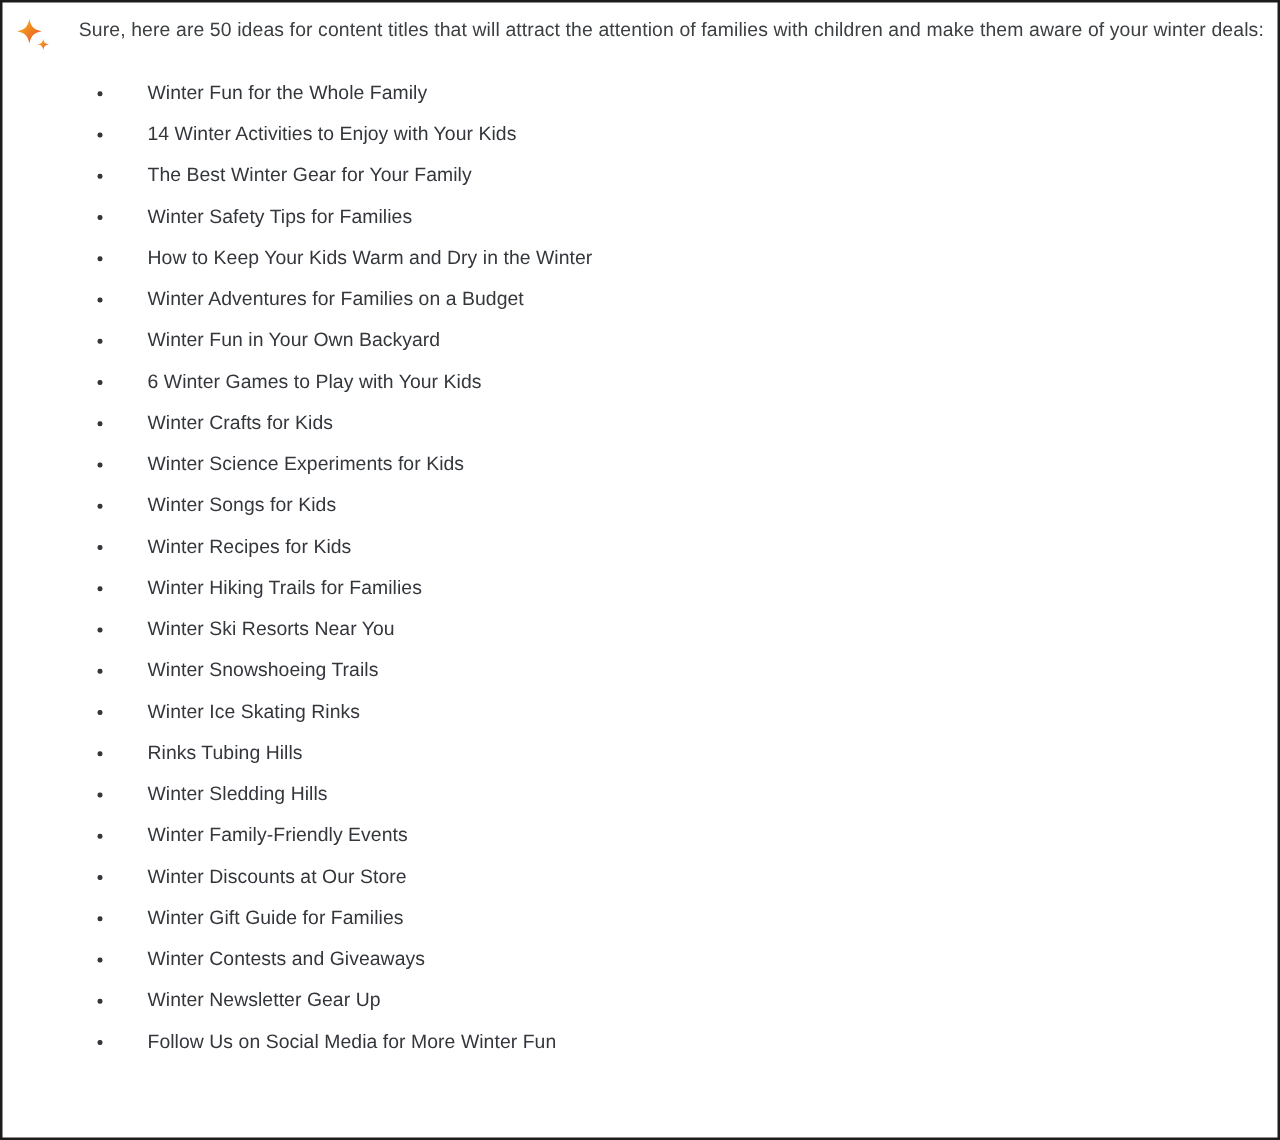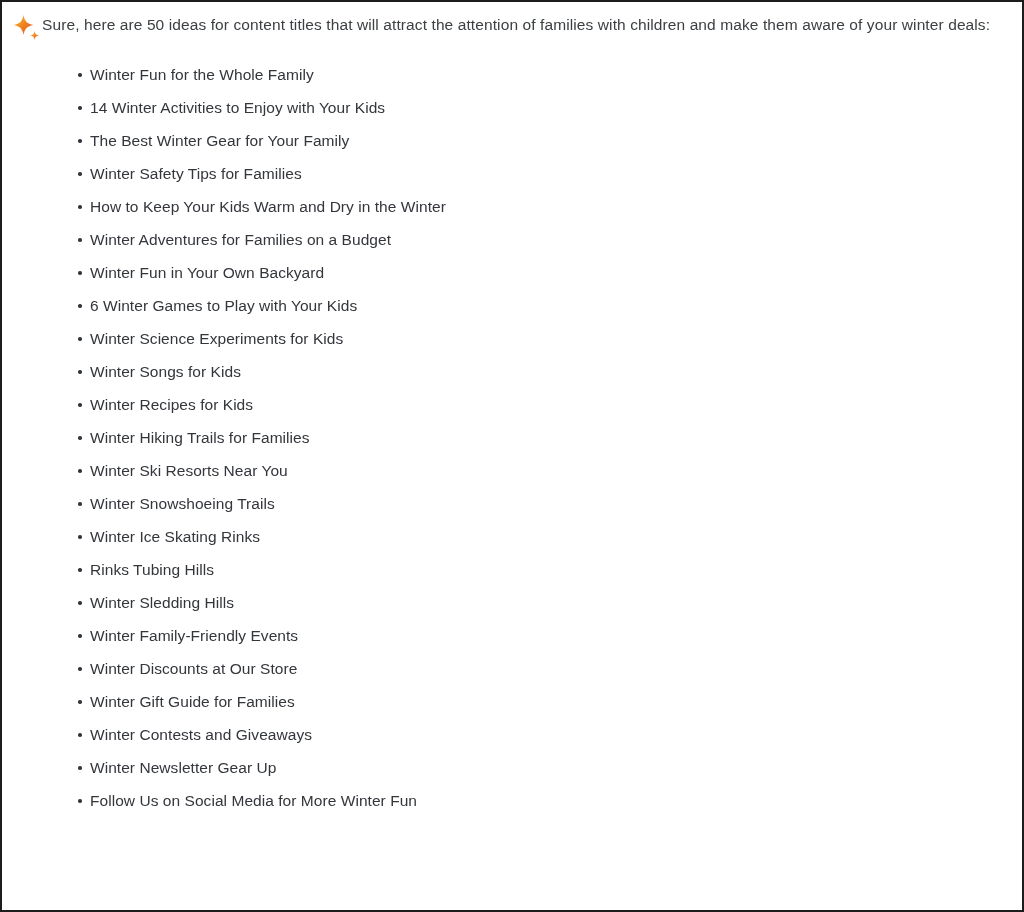--- a/index.html
+++ b/index.html
@@ -40,41 +40,41 @@
     line-height: 0;
   }
   .sparkle-icon svg {
     display: block;
     width: 30px;
     height: 30px;
   }
 
   .intro-text {
     flex: 1 1 auto;
-    margin-left: 0;
+    margin-left: 21px;
     margin-top: 3px;
     font-size: 15.5px;
     line-height: 20px;
     color: #3c4043;
     letter-spacing: 0.1px;
     white-space: nowrap;
   }
 
   
   .ideas-list {
     list-style: none;
     margin: 14px 0 0 0;
     padding: 0;
   }
 
   .ideas-list li {
     position: relative;
     height: 33px;
     line-height: 33px;
-    padding-left: 88px;
+    padding-left: 116px;
     font-size: 15.5px;
     color: #33363b;
     letter-spacing: 0.05px;
     white-space: nowrap;
   }
 
   .ideas-list li::before {
     content: "";
     position: absolute;
     left: 76px;
@@ -113,20 +113,21 @@
 
   <ul class="ideas-list">
     <li>Winter Fun for the Whole Family</li>
     <li>14 Winter Activities to Enjoy with Your Kids</li>
     <li>The Best Winter Gear for Your Family</li>
     <li>Winter Safety Tips for Families</li>
     <li>How to Keep Your Kids Warm and Dry in the Winter</li>
     <li>Winter Adventures for Families on a Budget</li>
     <li>Winter Fun in Your Own Backyard</li>
     <li>6 Winter Games to Play with Your Kids</li>
+    <li>Winter Crafts for Kids</li>
     <li>Winter Science Experiments for Kids</li>
     <li>Winter Songs for Kids</li>
     <li>Winter Recipes for Kids</li>
     <li>Winter Hiking Trails for Families</li>
     <li>Winter Ski Resorts Near You</li>
     <li>Winter Snowshoeing Trails</li>
     <li>Winter Ice Skating Rinks</li>
     <li>Rinks Tubing Hills</li>
     <li>Winter Sledding Hills</li>
     <li>Winter Family-Friendly Events</li>

